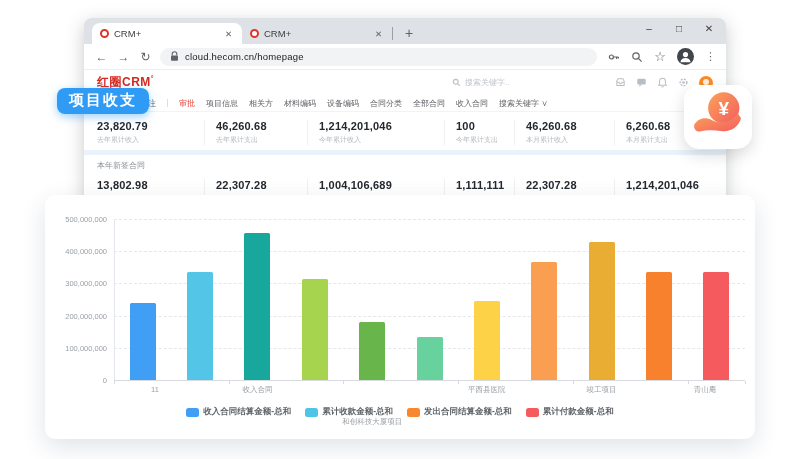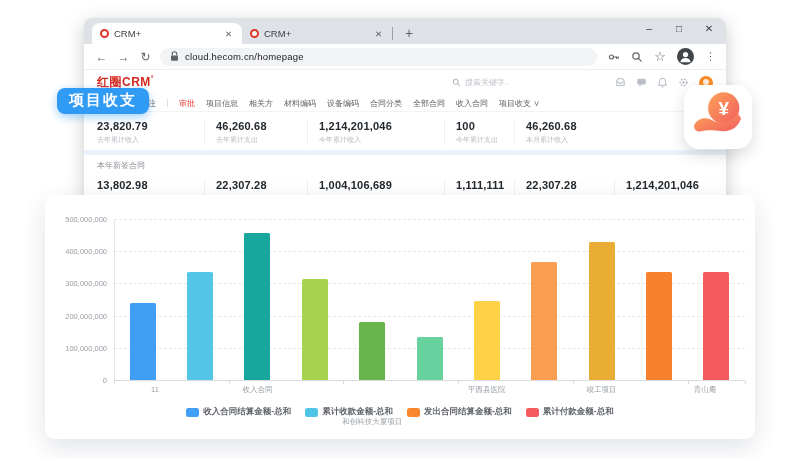--- a/index.html
+++ b/index.html
@@ -194,21 +194,21 @@
       <span class="nav-item">重点关注</span>
       <span class="nav-divider"></span>
       <span class="nav-item accent">审批</span>
       <span class="nav-item">项目信息</span>
       <span class="nav-item">相关方</span>
       <span class="nav-item">材料编码</span>
       <span class="nav-item">设备编码</span>
       <span class="nav-item">合同分类</span>
       <span class="nav-item">全部合同</span>
       <span class="nav-item">收入合同</span>
-      <span class="nav-item">项目收支 ∨</span>
+      <span class="nav-item">搜索关键字 ∨</span>
     </div>
 
   <div>
     <div class="metrics-row">
         <div class="metric">
           <div class="metric-value">23,820.79</div>
           <div class="metric-label">去年累计收入</div>
         </div>
         <div class="metric">
           <div class="metric-value">46,260.68</div>
@@ -218,20 +218,24 @@
           <div class="metric-value">1,214,201,046</div>
           <div class="metric-label">今年累计收入</div>
         </div>
         <div class="metric">
           <div class="metric-value">100</div>
           <div class="metric-label">今年累计支出</div>
         </div>
         <div class="metric">
           <div class="metric-value">46,260.68</div>
           <div class="metric-label">本月累计收入</div>
+        </div>
+        <div class="metric">
+          <div class="metric-value">6,260.68</div>
+          <div class="metric-label">本月累计支出</div>
         </div>
       </div>
     <div class="band"></div>
     <div class="section-title">本年新签合同</div>
     <div class="metrics-row">
         <div class="metric">
           <div class="metric-value">13,802.98</div>
           <div class="metric-label">今年新签合同额</div>
         </div>
         <div class="metric">

